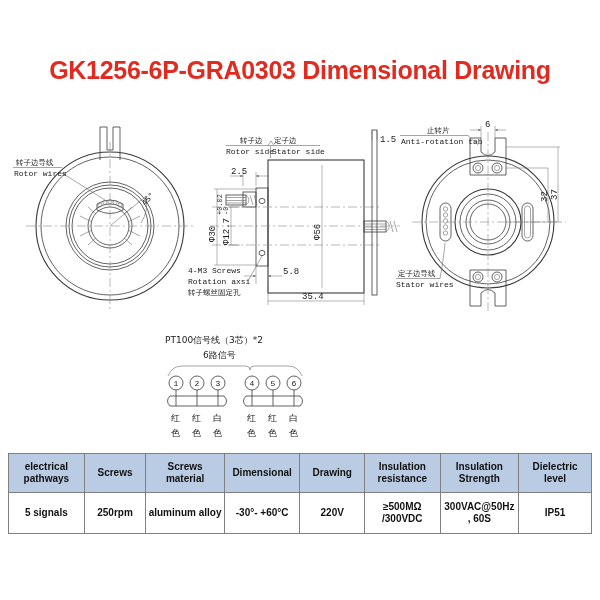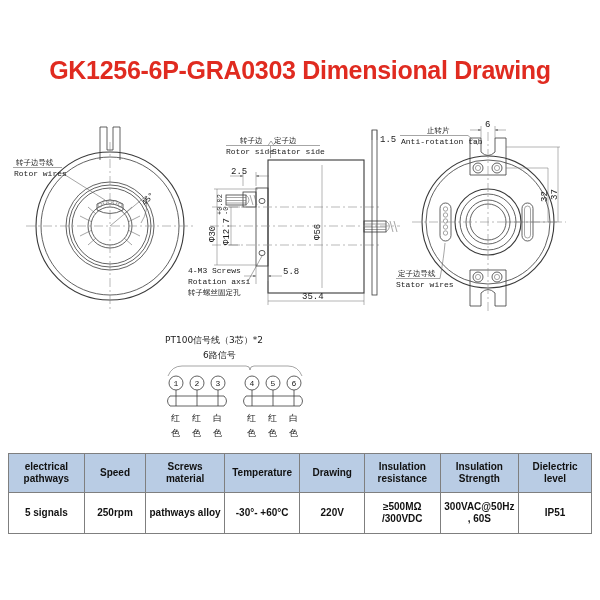--- a/index.html
+++ b/index.html
@@ -320,34 +320,34 @@
         <text class="txcn9" x="268" y="436">色</text>
         <text class="txcn9" x="289" y="436">色</text>
       </g>
     </g>
   </svg>
 
   <table class="spec-table">
     <thead>
       <tr>
         <th style="width:13%">electrical pathways</th>
-        <th style="width:10.5%">Speed</th>
+        <th style="width:10.5%">Screws</th>
         <th style="width:13.5%">Screws material</th>
-        <th style="width:13%">Temperature</th>
+        <th style="width:13%">Dimensional</th>
         <th style="width:11%">Drawing</th>
         <th style="width:13%">Insulation resistance</th>
         <th style="width:13.5%">Insulation Strength</th>
         <th style="width:12.5%">Dielectric level</th>
       </tr>
     </thead>
     <tbody>
       <tr>
         <td>5 signals</td>
         <td>250rpm</td>
-        <td>pathways alloy</td>
+        <td>aluminum alloy</td>
         <td>-30°- +60°C</td>
         <td>220V</td>
         <td>≥500MΩ /300VDC</td>
         <td>300VAC@50Hz , 60S</td>
         <td>IP51</td>
       </tr>
     </tbody>
   </table>
 
 </div>

